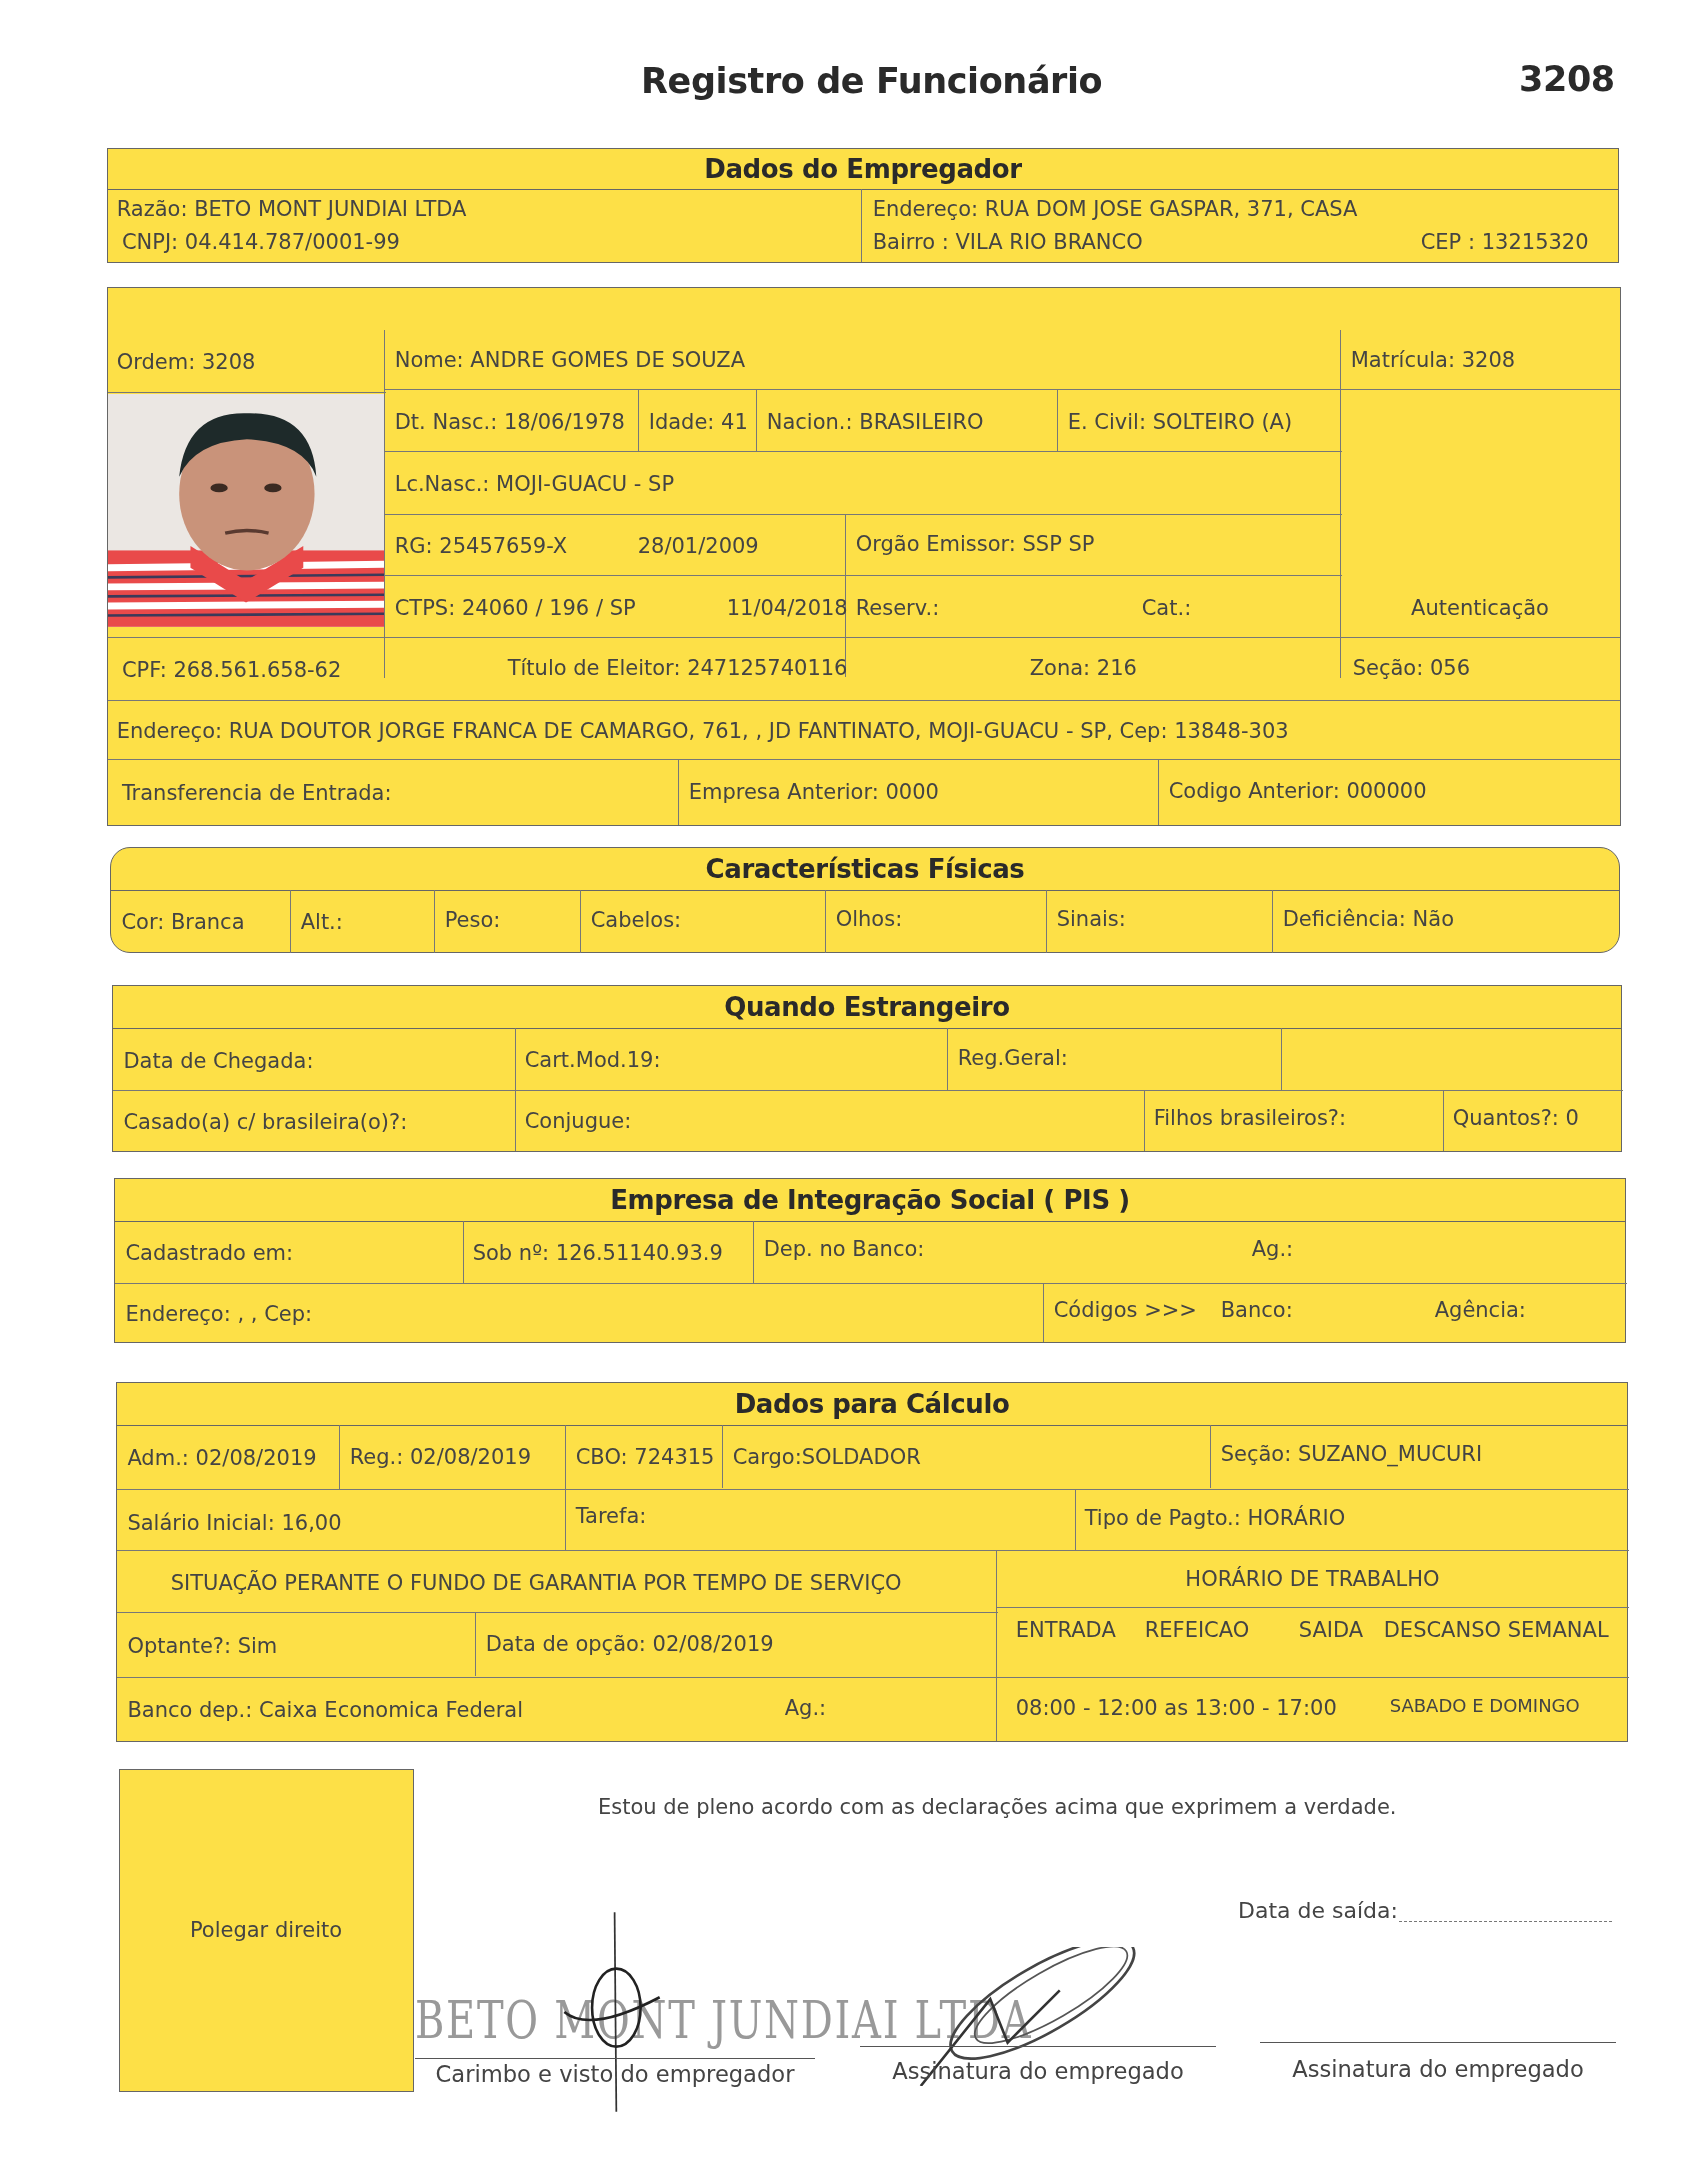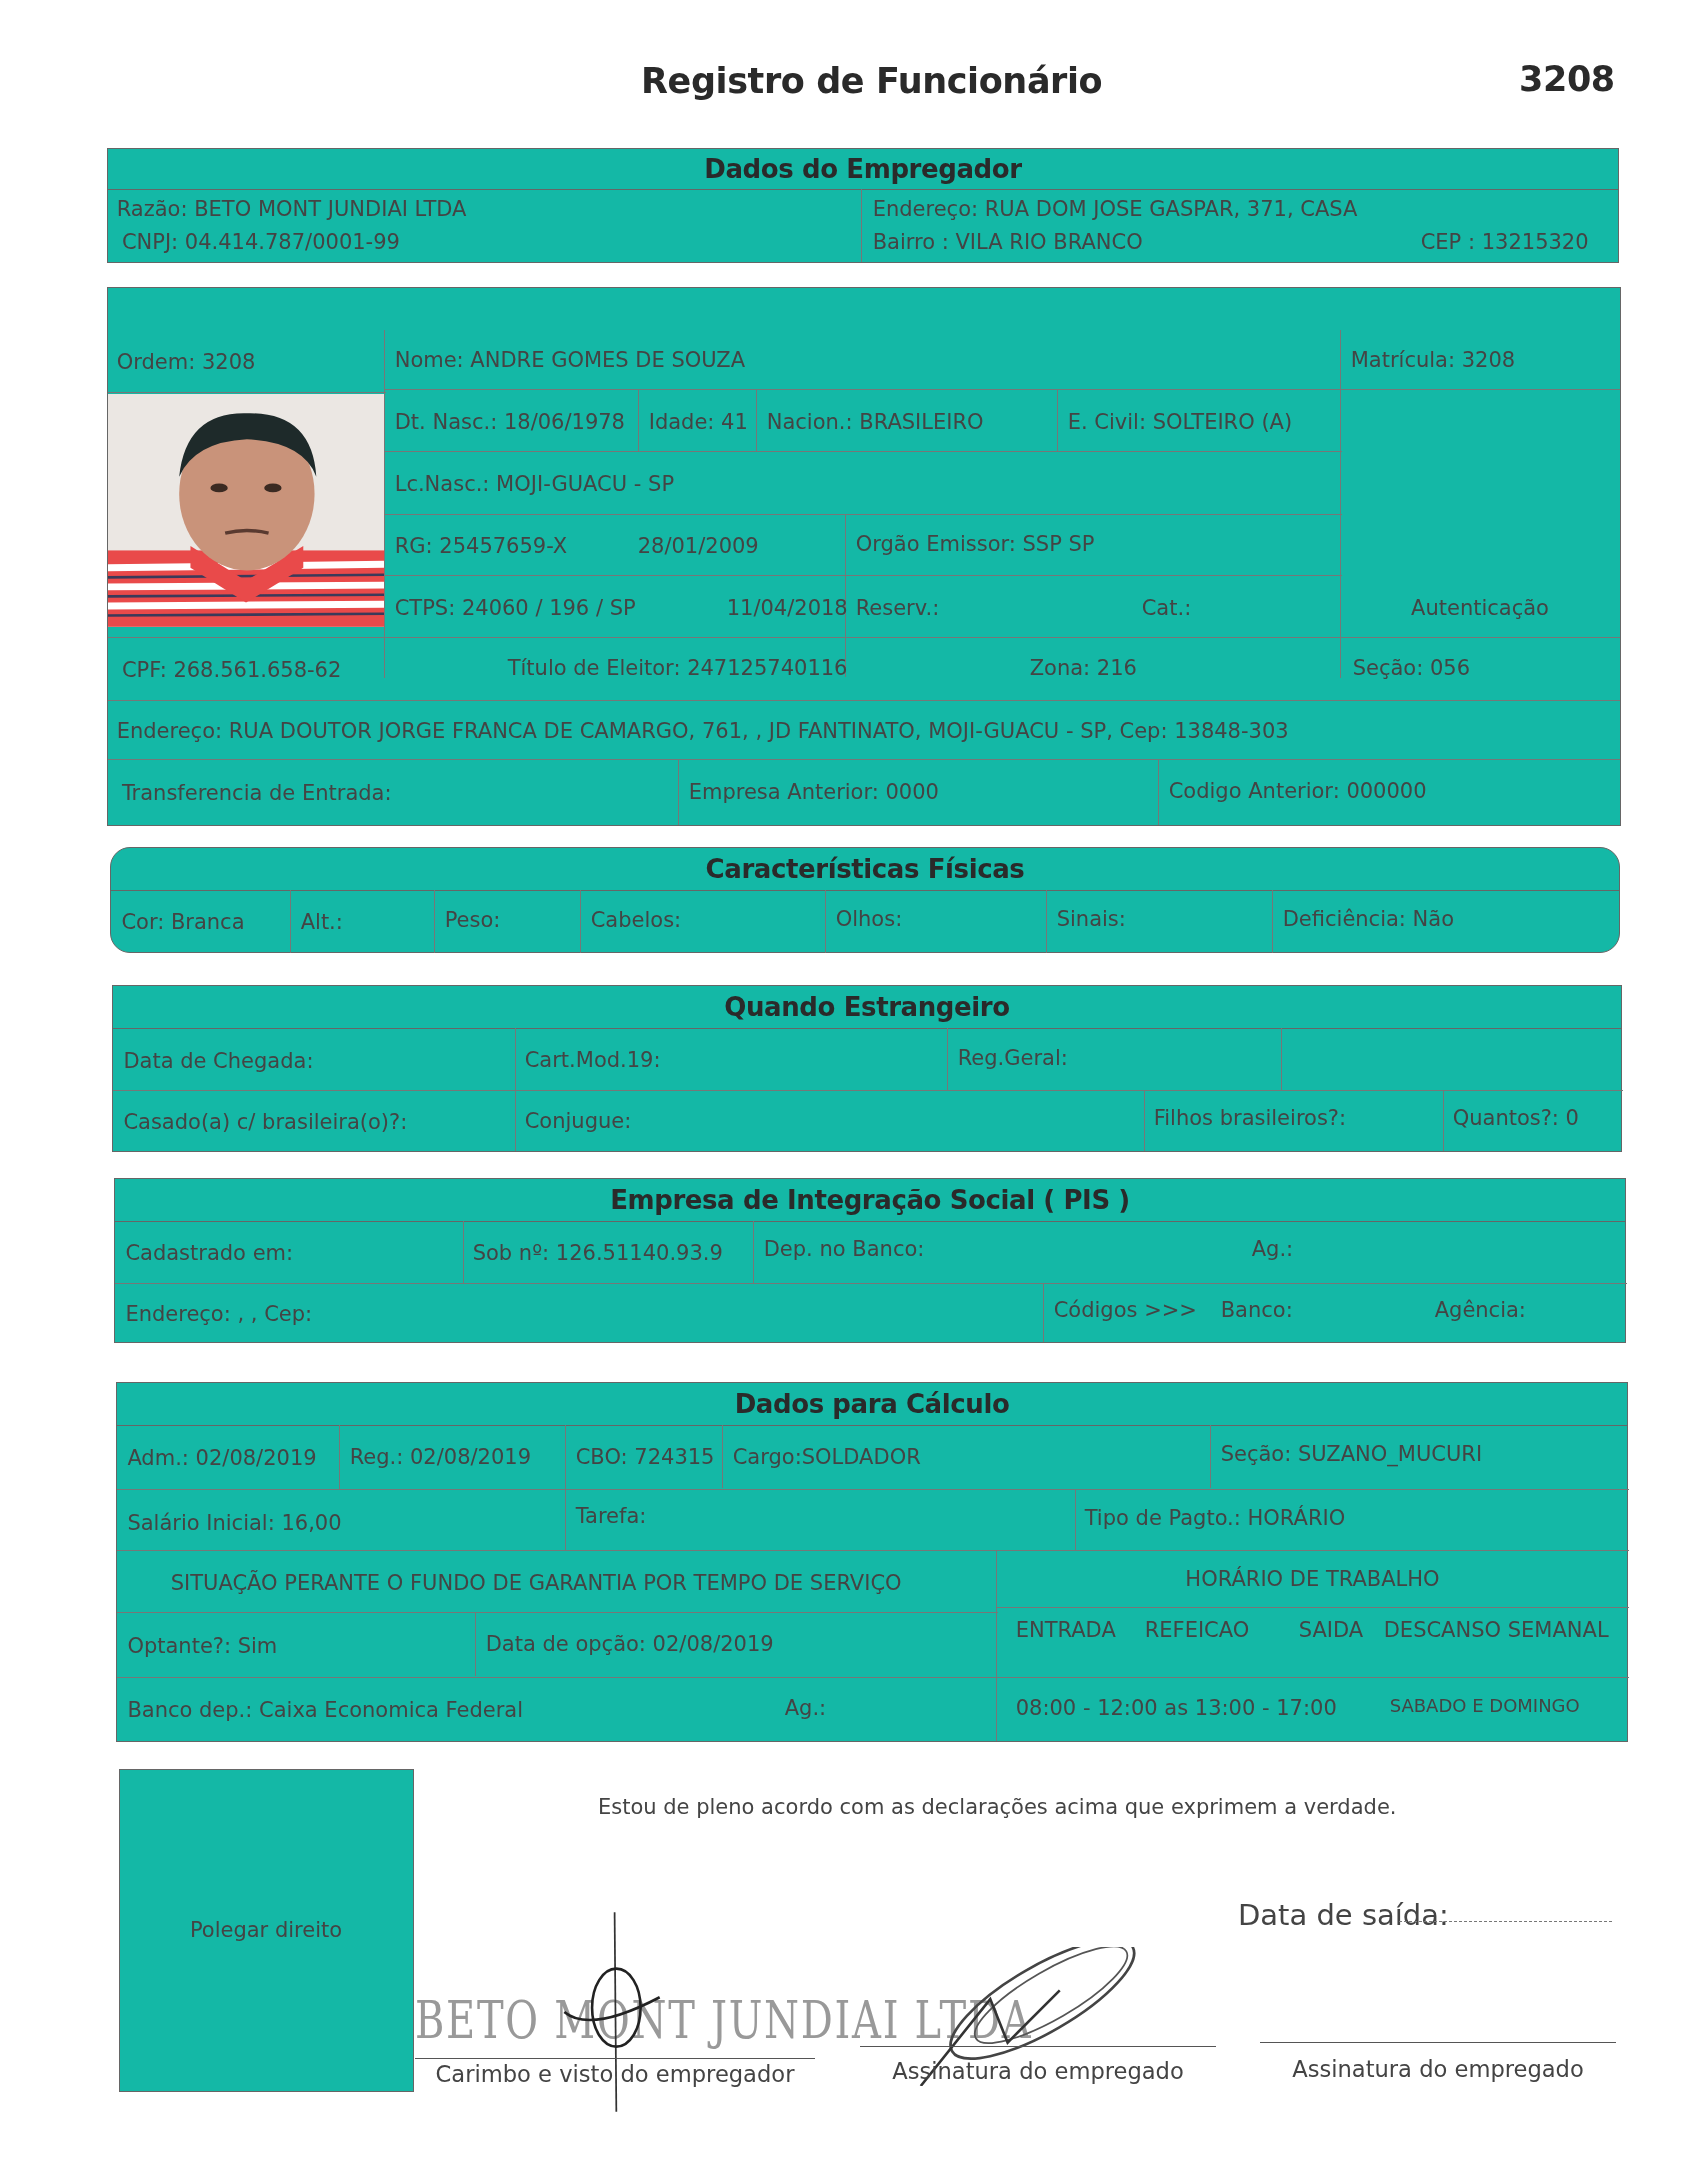--- a/index.html
+++ b/index.html
@@ -1,20 +1,20 @@
 <!DOCTYPE html>
 <html style="font-size:14px"><head>
 <meta charset="utf-8">
 <style>
   html, body { margin:0; padding:0; background:#fff; }
   body { width:1691px; height:2180px; position:relative; overflow:hidden;
          font-family:"DejaVu Sans", sans-serif; color:#333; }
   .abs { position:absolute; }
   .title { font-weight:bold; font-size:35px; color:#2a2a2a; letter-spacing:-0.4px; }
-  .box { position:absolute; border:1.7px solid #666; box-sizing:border-box; background:#14b8a6; }
+  .box { position:absolute; border:1.7px solid #666; box-sizing:border-box; background:#fde047; }
   .hdr { position:absolute; left:0; right:0; top:0; border-bottom:1.7px solid #666; text-align:center;
          font-weight:bold; font-size:26px; color:#2a2a2a; letter-spacing:-0.4px; }
   .cell { position:absolute; box-sizing:border-box; font-size:21px; color:#444; white-space:nowrap;
           display:flex; align-items:center; padding-left:8.7px; }
   .vl { position:absolute; width:0; border-left:1.7px solid #777; }
   .hl { position:absolute; height:0; border-top:1.7px solid #777; }
   .photo { position:absolute; overflow:hidden; background:#e8e4e0; }
   .center { justify-content:center; padding-left:0; }
   .sig-line { position:absolute; height:0; border-top:1.7px solid #555; }
   .sig-lbl { position:absolute; font-size:22.6px; color:#444; text-align:center; white-space:nowrap; }
@@ -199,21 +199,21 @@
   <div class="cell" style="left:890px; top:295px; height:59px;">08:00  -   12:00 as 13:00 -  17:00</div>
   <div class="cell" style="left:1264px; top:295px; height:54px; font-size:18px;">SABADO E DOMINGO</div>
 </div>
 
 <div class="box" style="left:119px; top:1769px; width:295px; height:323px;">
   <div class="cell center" style="left:0; top:0; width:292px; height:320px;">Polegar direito</div>
 </div>
 
 <div class="abs" style="left:598px; top:1795px; font-size:21px; color:#444; white-space:nowrap;">Estou de pleno acordo com as declarações acima que exprimem a verdade.</div>
 
-<div class="abs" style="left:1238px; top:1898px; font-size:29px; color:#444;">Data de saída:</div>
+<div class="abs" style="left:1238px; top:1898px; font-size:22px; color:#444;">Data de saída:</div>
 <div class="hl" style="left:1399px; width:213px; top:1921px; border-top:0.9px dashed #777;"></div>
 
 <div class="abs" style="left:415px; top:1997px; font-family:'DejaVu Serif', serif; font-size:40px; color:#999; letter-spacing:1.7px; transform:scaleY(1.3);">BETO MONT JUNDIAI LTDA</div>
 <svg class="abs" style="left:521px; top:1912px;" width="156" height="200" viewBox="0 0 180 230">
   <line x1="108" y1="0" x2="110" y2="230" stroke="#333" stroke-width="2"></line>
   <ellipse cx="110" cy="110" rx="28" ry="45" fill="none" stroke="#222" stroke-width="3"></ellipse>
   <path d="M50 115 Q80 140 160 98" stroke="#222" stroke-width="3" fill="none"></path>
 </svg>
 <svg class="abs" style="left:886px; top:1947px;" width="278" height="139" viewBox="0 0 320 160">
   <ellipse cx="180" cy="60" rx="120" ry="38" transform="rotate(-30 180 60)" fill="none" stroke="#444" stroke-width="3"></ellipse>

